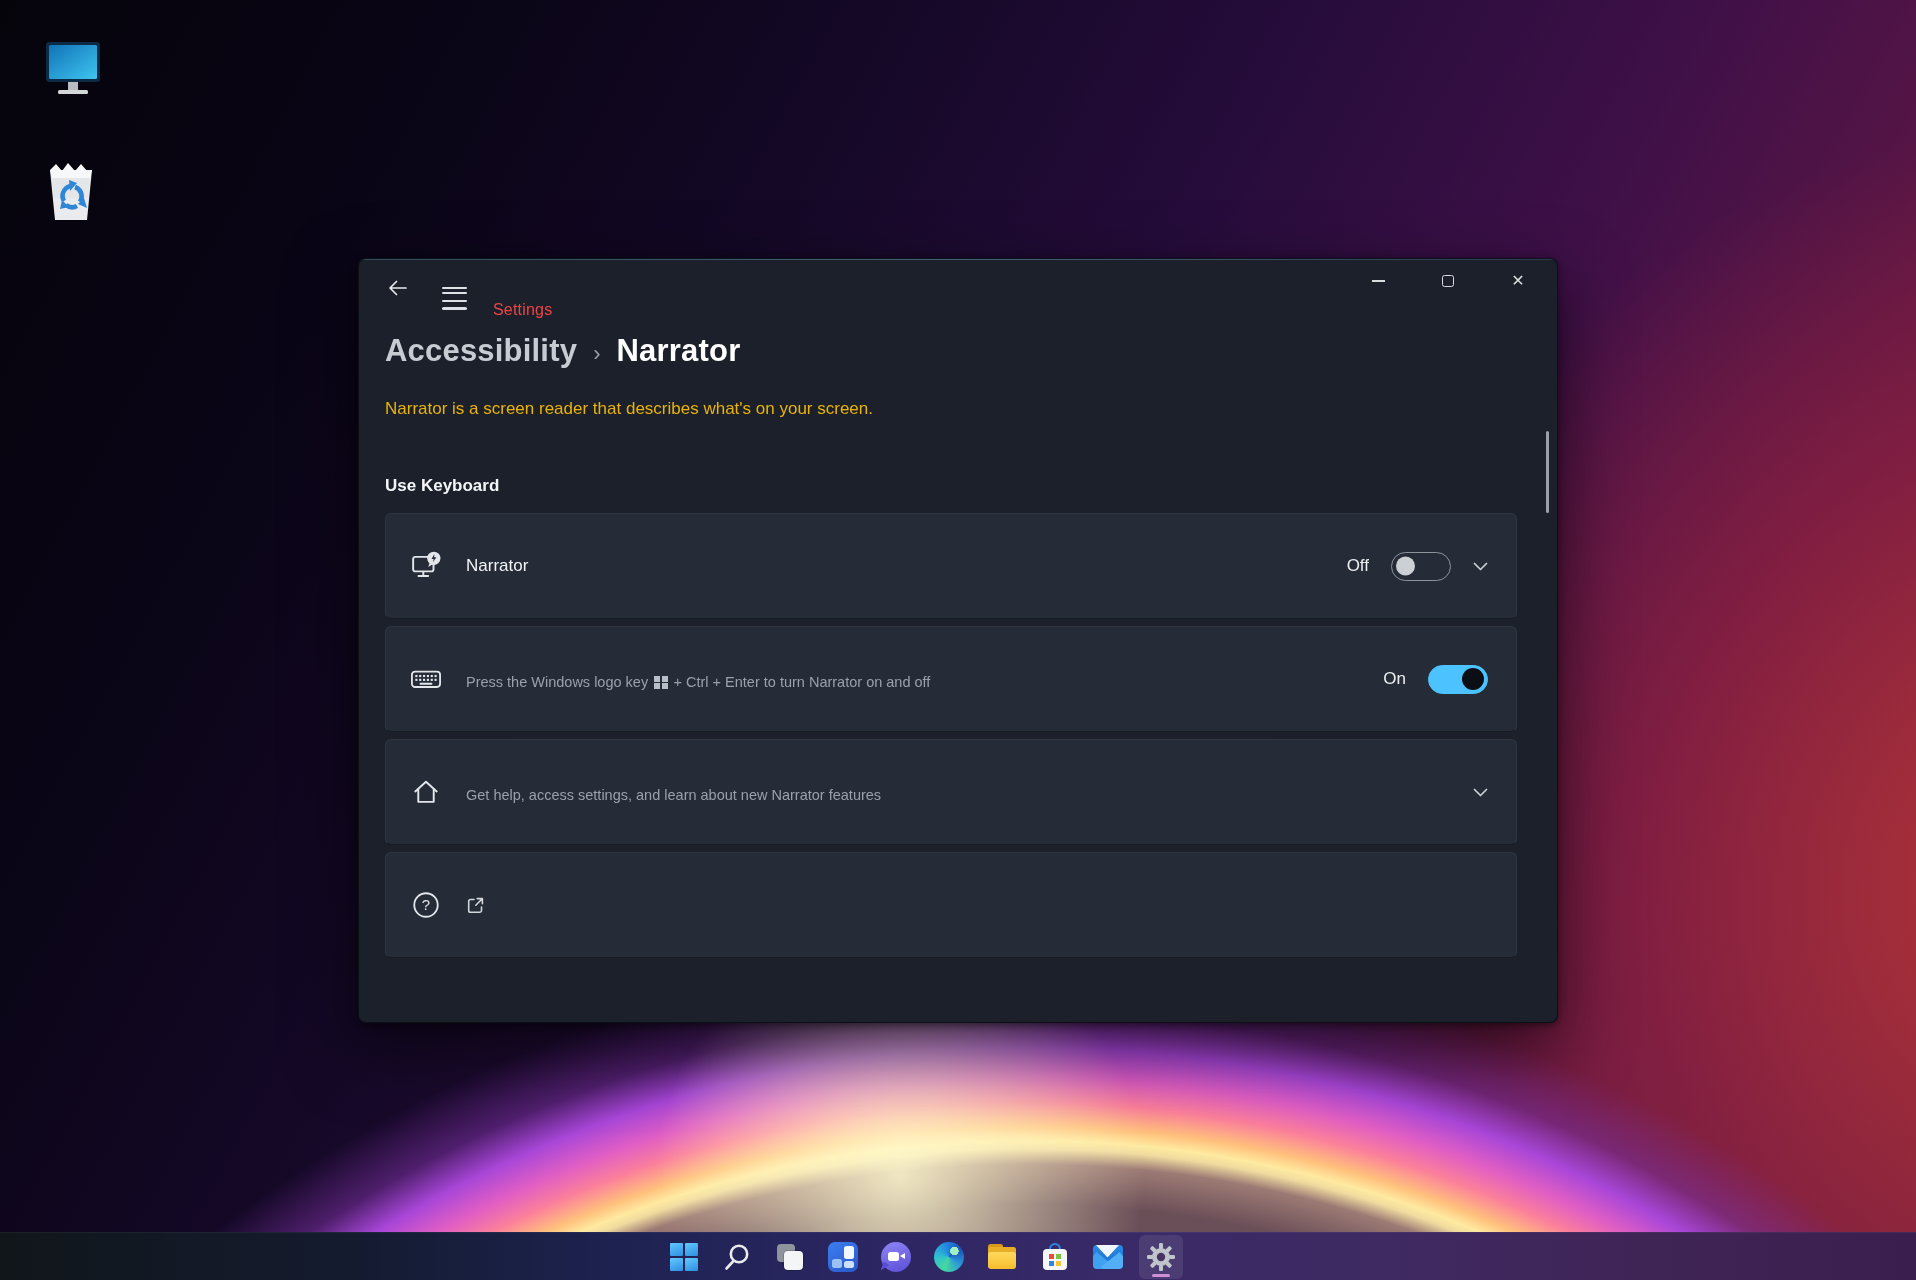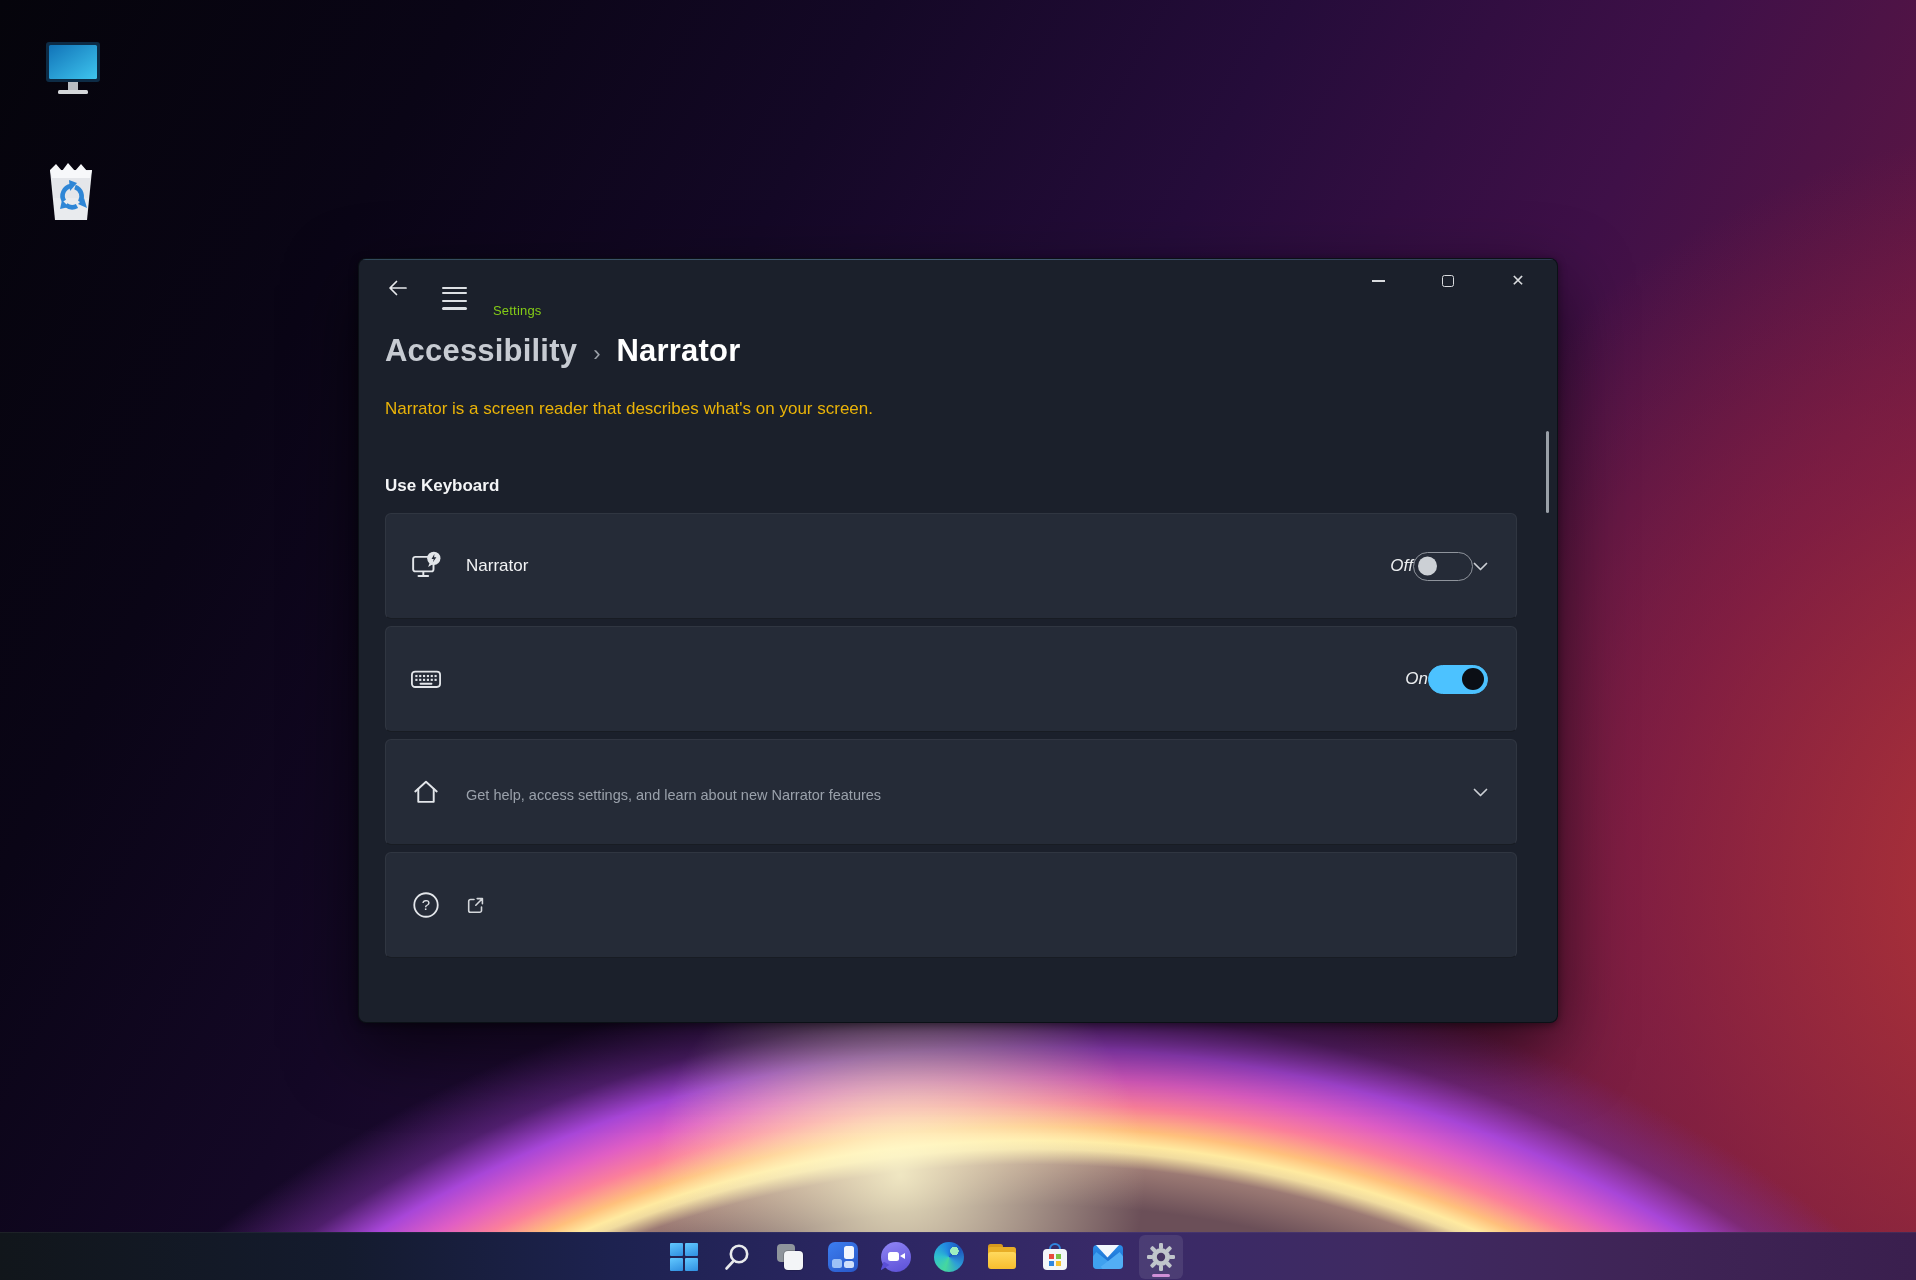--- a/index.html
+++ b/index.html
@@ -32,21 +32,21 @@
     border:1px solid rgba(8,12,18,.8);
     overflow:hidden;
   }
   .window::before{
     content:""; position:absolute; left:0; right:0; top:0; height:1px;
     background:linear-gradient(90deg, rgba(90,150,180,.35), rgba(120,170,210,.45), rgba(90,120,170,.3));
   }
   .titlebar{ position:relative; height:58px; display:flex; align-items:center; padding-left:22px; }
   .tb-btn{ width:34px; height:34px; display:flex; align-items:center; justify-content:center;
            background:transparent; border:none; cursor:pointer; }
-  .tb-title{ color:#84cc16; font-size:13px; margin-left:22px; letter-spacing:.2px;margin-top:44px; }
+  .tb-title{ color:#ef4444; font-size:16px; margin-left:22px; letter-spacing:.2px;margin-top:44px; }
   .hamburger span{ display:block; width:25px; height:2.4px; border-radius:2px; background:#dde0e4; margin:5.2px 0; }
 
   .caption-controls{ position:absolute; top:0; right:4px; display:flex; height:46px; }
   .cap-btn{ width:70px; height:44px; display:flex; align-items:center; justify-content:center;
             background:transparent; border:none; cursor:pointer; color:#d9dbde; }
   .min-glyph{ display:block; width:13px; height:1.6px; background:#d9dbde; }
   .max-glyph{ display:block; width:12px; height:12px; border:1.6px solid #d9dbde; border-radius:2.5px; }
   .close-glyph{ font-size:16px; line-height:16px; color:#d9dbde; }
 
   .content{ padding:0 40px 0 26px; }
@@ -63,21 +63,21 @@
     background:#252b37; border:1px solid rgba(255,255,255,.055);
     border-bottom-color:rgba(0,0,0,.35); border-radius:6px; cursor:pointer;
   }
   .card-icon{ width:80px; display:flex; align-items:center; justify-content:center; flex:0 0 80px; }
   .card-text{ flex:1 1 auto; min-width:0; }
   .card-title{ font-size:17px; color:#f2f3f5; }
   .card-sub{ font-size:14.5px; color:#9aa1ab; margin-top:5px; display:flex; align-items:center; }
   .win-glyph{ display:inline-grid; grid-template-columns:6px 6px; grid-template-rows:6px 6px;
               gap:1.4px; margin:0 6px; position:relative; top:1px; }
   .win-glyph i{ background:#b9bfc8; }
-  .card-controls{ display:flex; align-items:center; margin-right:28px;font-style:italic; }
+  .card-controls{ display:flex; align-items:center; gap:22px; margin-right:28px; }
   .toggle-label{ font-size:17px; color:#eceef0; }
 
   .toggle{ position:relative; width:60px; height:29px; border-radius:15px; cursor:pointer; flex:0 0 auto; }
   .toggle.off{ border:1.4px solid #8f949c; background:transparent; }
   .toggle.off .knob{ position:absolute; left:4px; top:50%; transform:translateY(-50%);
                      width:19px; height:19px; border-radius:50%; background:#ccd0d5; }
   .toggle.on{ background:#4cc2ff; border:1.4px solid #4cc2ff; }
   .toggle.on .knob{ position:absolute; right:3px; top:50%; transform:translateY(-50%);
                     width:22px; height:22px; border-radius:50%; background:#0b0f15; }
 
@@ -268,20 +268,30 @@
                 <rect x="8.6" y="14.8" width="2" height="2"></rect>
               <rect x="12.2" y="14.8" width="2" height="2"></rect>
                 <rect x="15.8" y="14.8" width="2" height="2"></rect>
               <rect x="19.4" y="14.8" width="2" height="2"></rect>
                 <rect x="23" y="14.8" width="2" height="2"></rect>
               <rect x="9" y="18.4" width="12" height="1.9" rx="0.8"></rect>
             </g>
           </svg>
         </div>
         <div class="card-text">
+          <div class="card-sub">
+            <span>Press the Windows logo key</span>
+            <span class="win-glyph">
+                <i></i>
+                <i></i>
+                <i></i>
+                <i></i>
+              </span>
+            <span>+ Ctrl + Enter to turn Narrator on and off</span>
+          </div>
         </div>
         <div class="card-controls">
           <span class="toggle-label">On</span>
           <span class="toggle on">
               <span class="knob"></span>
             </span>
         </div>
       </div>
 
       <div class="card">

